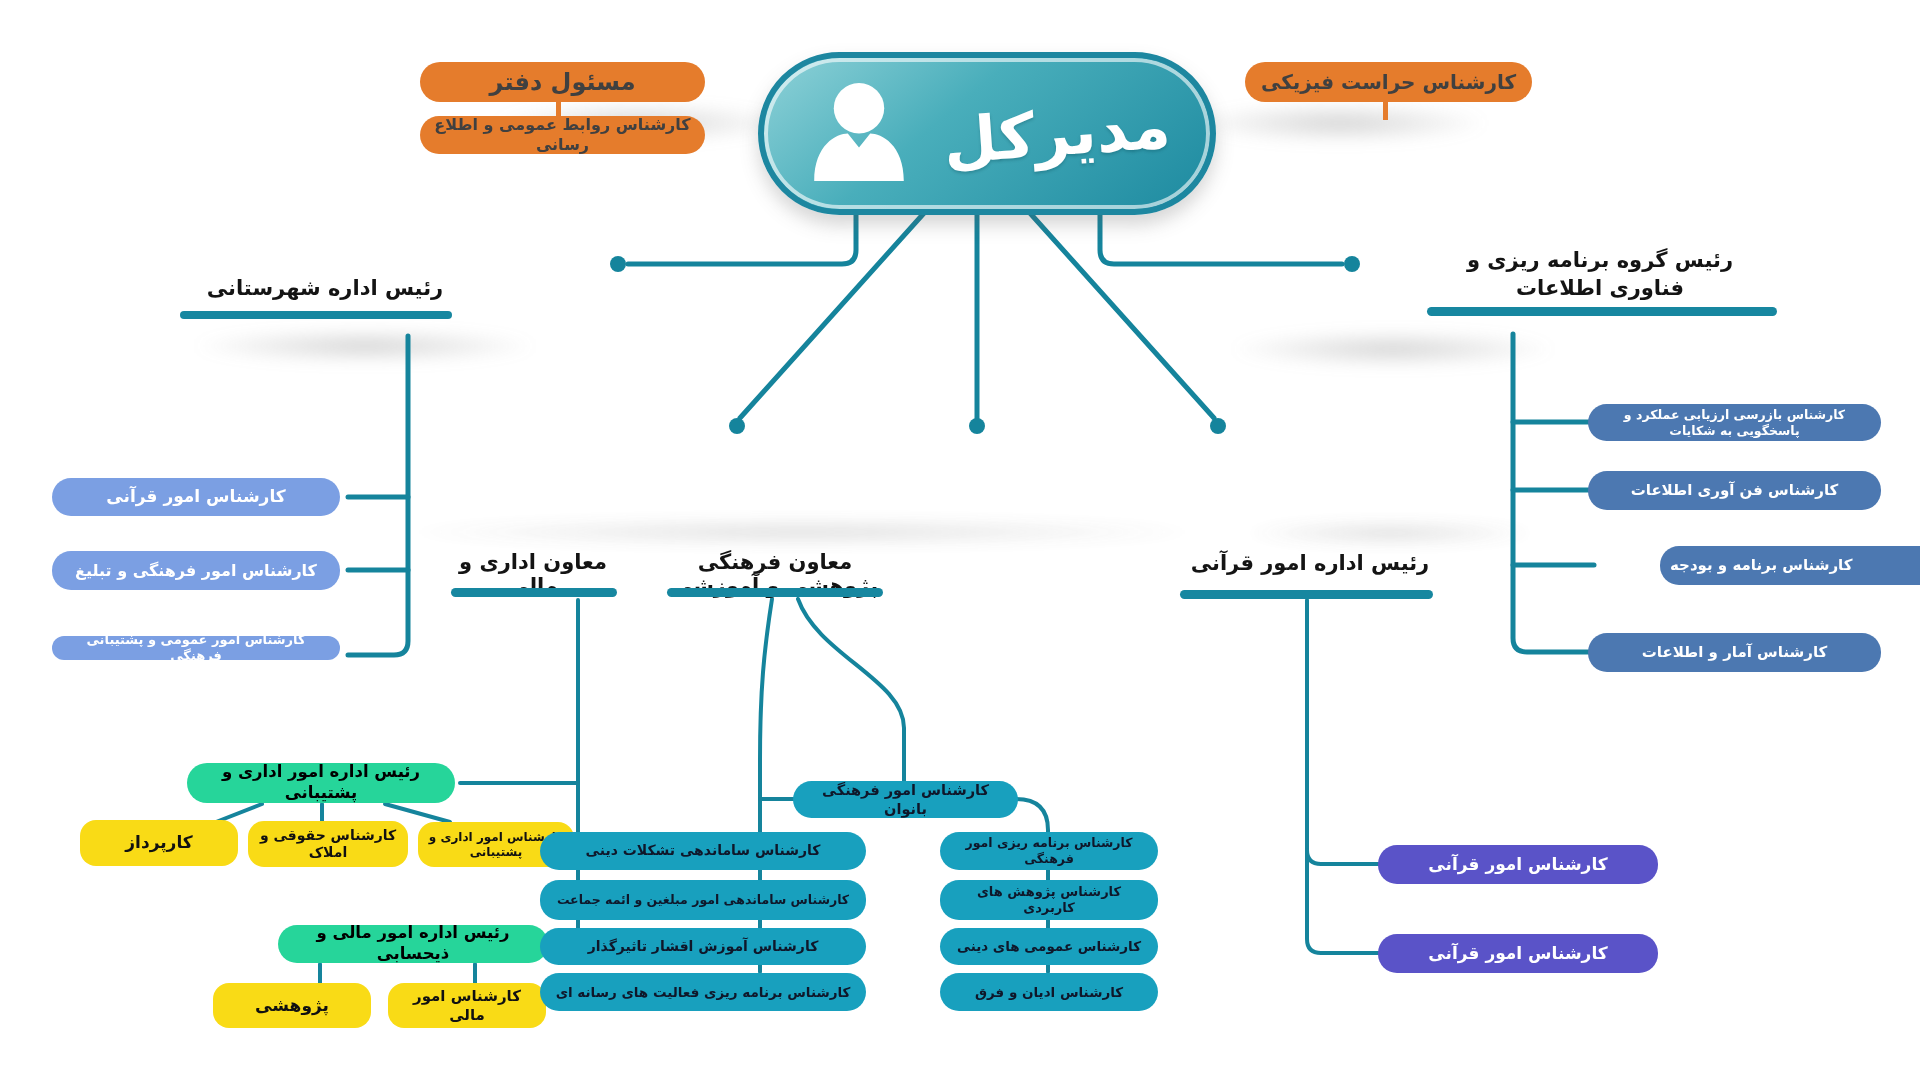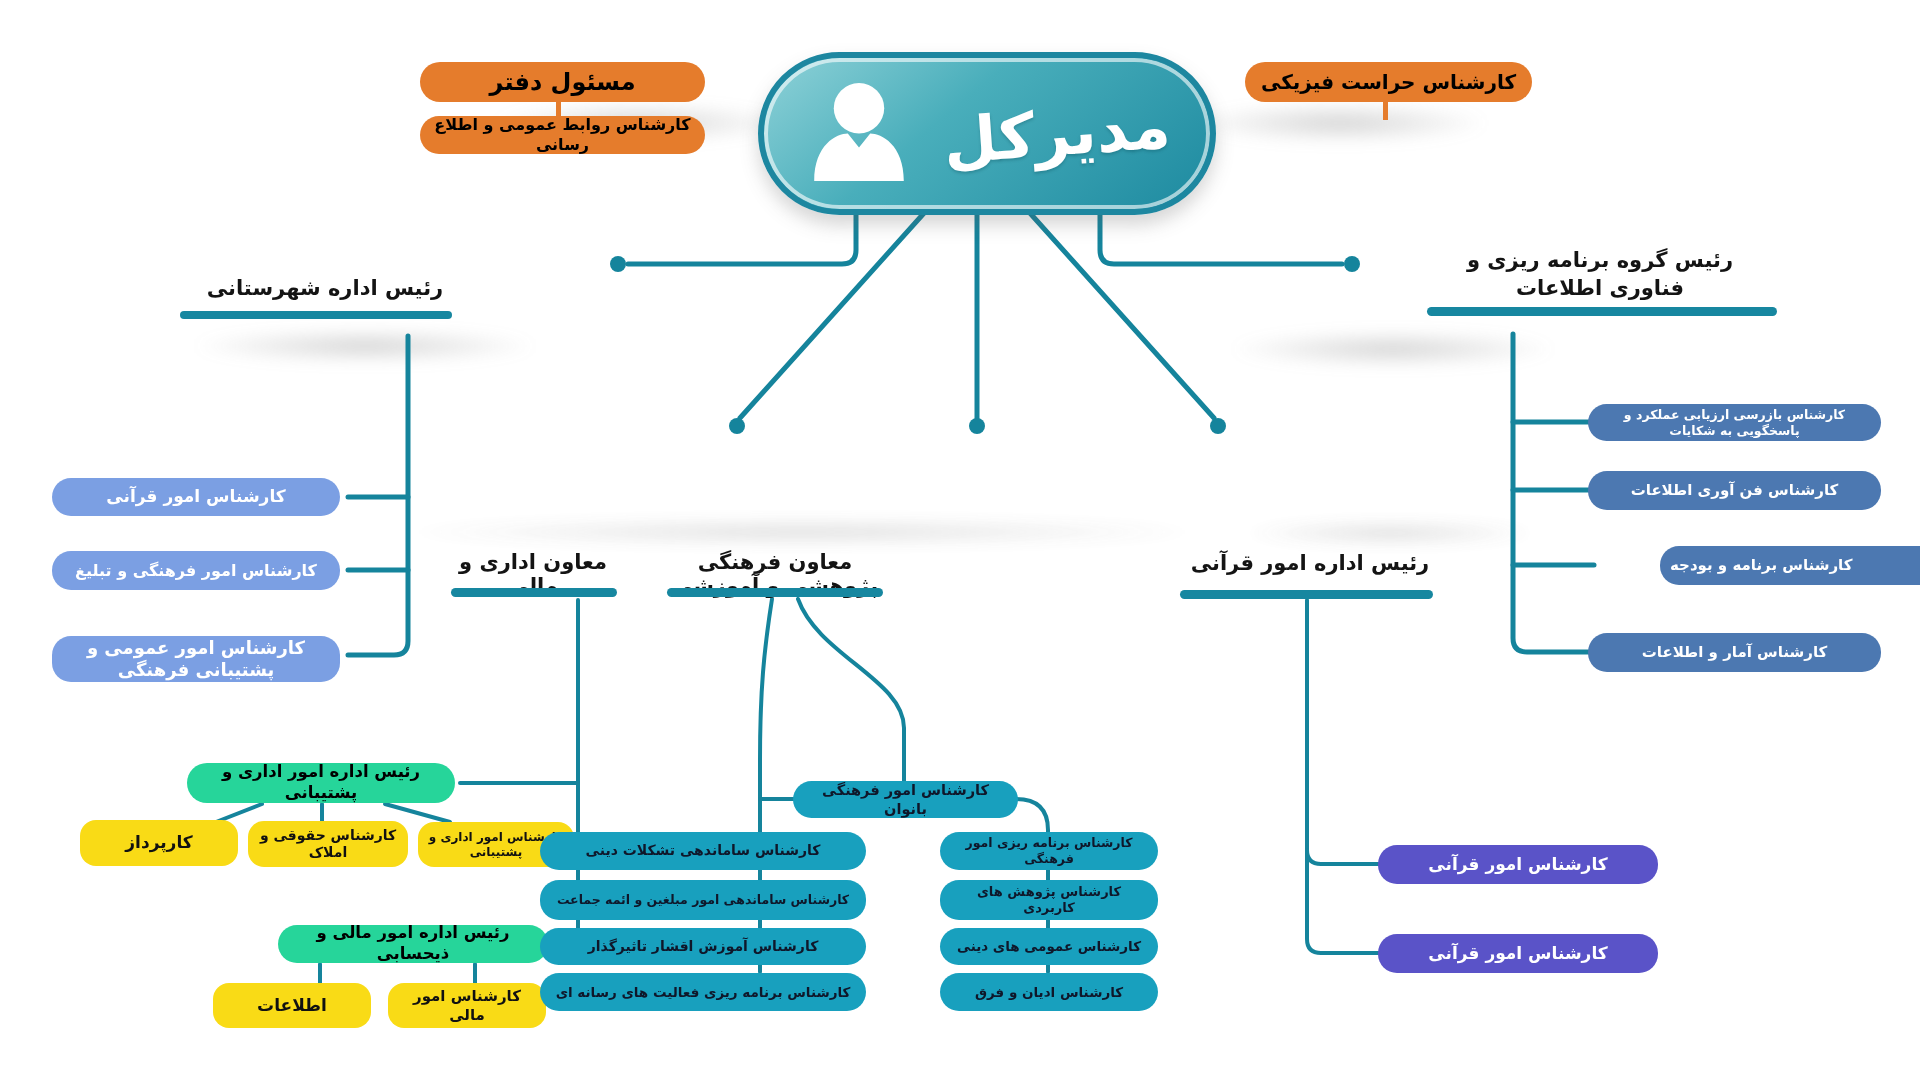--- a/index.html
+++ b/index.html
@@ -6,21 +6,21 @@
   #canvas{position:relative;width:1920px;height:1080px;background:#ffffff;overflow:hidden;
           font-family:"DejaVu Sans",sans-serif;}
   
   .shadow{position:absolute;z-index:0;filter:blur(7px);border-radius:50%;
           background:radial-gradient(ellipse at center,rgba(110,110,110,.28) 0%,rgba(110,110,110,0) 70%);}
   
   #wires{position:absolute;left:0;top:0;z-index:1;}
   
   .node{position:absolute;z-index:2;display:flex;align-items:center;justify-content:center;
         text-align:center;font-weight:bold;line-height:1.25;box-sizing:border-box;padding:2px 10px;}
-  .orange{background:#E57C2C;color:#000000;border-radius:20px;}
+  .orange{background:#E57C2C;color:#404040;border-radius:20px;}
   .lblue {background:#7B9FE3;color:#fff;border-radius:19px;}
   .sblue {background:#4C78B1;color:#fff;border-radius:19px;}
   .tealb {background:#18A0BE;color:#0f172a;border-radius:19px;}
   .green {background:#26D59A;color:#000000;border-radius:20px;}
   .yellow{background:#F9DB16;color:#111;border-radius:16px;}
   .purple{background:#5A53C8;color:#fff;border-radius:19px;}
   
   .sec-title{position:absolute;z-index:2;color:#141414;font-weight:bold;text-align:center;}
   .underbar{position:absolute;z-index:2;background:#1787A0;border-radius:5px;}
   
@@ -116,21 +116,21 @@
     </div>
 
   <div class="sec-title" style="left:185px;top:276px;width:280px;font-size:21px;">رئیس اداره شهرستانی</div>
   <div class="underbar" style="left:180px;top:311px;width:272px;height:8px;"></div>
   <div class="node lblue" style="left:52px;top:478px;width:288px;height:38px;font-size:17px;">
       <span>کارشناس امور قرآنی</span>
     </div>
   <div class="node lblue" style="left:52px;top:551px;width:288px;height:39px;font-size:16px;">
       <span>کارشناس امور فرهنگی و تبلیغ</span>
     </div>
-  <div class="node lblue" style="left:52px;top:636px;width:288px;height:46px;font-size:18px;">
+  <div class="node lblue" style="left:52px;top:636px;width:288px;height:24px;font-size:13px;">
       <span>کارشناس امور عمومی و پشتیبانی فرهنگی</span>
     </div>
 
   <div class="sec-title" style="left:1420px;top:246px;width:360px;font-size:21px;line-height:28px;">
     <div>رئیس گروه برنامه ریزی و</div>
     <div>فناوری اطلاعات</div>
   </div>
   <div class="underbar" style="left:1427px;top:307px;width:350px;height:9px;"></div>
   <div class="node sblue" style="left:1588px;top:404px;width:293px;height:37px;font-size:12.5px;">
       <span>کارشناس بازرسی ارزیابی عملکرد و پاسخگویی به شکایات</span>
@@ -164,21 +164,21 @@
       <span>کارشناس حقوقی و املاک</span>
     </div>
   <div class="node yellow" style="left:418px;top:822px;width:156px;height:45px;font-size:12px;">
       <span>کارشناس امور اداری و پشتیبانی</span>
     </div>
 
   <div class="node green" style="left:278px;top:925px;width:270px;height:38px;font-size:16.5px;">
       <span>رئیس اداره امور مالی و ذیحسابی</span>
     </div>
   <div class="node yellow" style="left:213px;top:983px;width:158px;height:45px;font-size:17px;">
-      <span>اطلاعات</span>
+      <span>پژوهشی</span>
     </div>
   <div class="node yellow" style="left:388px;top:983px;width:158px;height:45px;font-size:15px;">
       <span>کارشناس امور مالی</span>
     </div>
 
   <div class="node tealb" style="left:793px;top:781px;width:225px;height:37px;font-size:14.5px;">
       <span>کارشناس امور فرهنگی بانوان</span>
     </div>
 
   <div class="node tealb" style="left:540px;top:832px;width:326px;height:38px;font-size:14px;">

